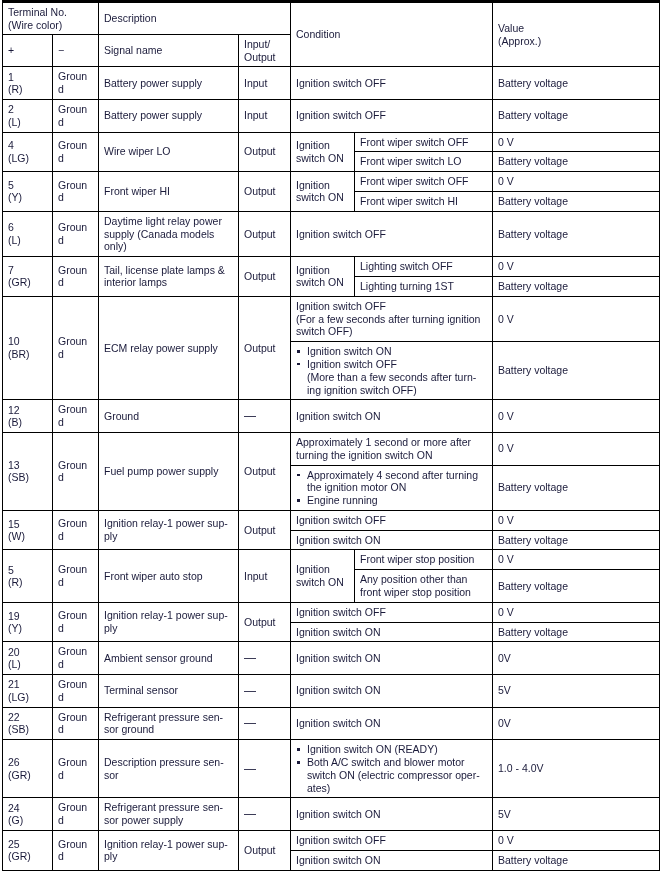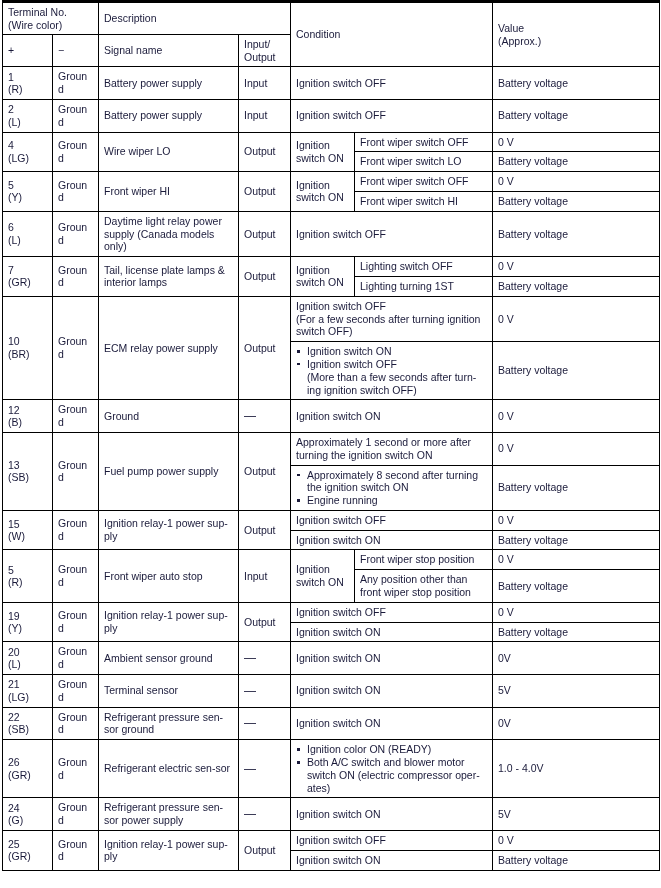--- a/index.html
+++ b/index.html
@@ -280,22 +280,22 @@
               <span>Approximately 1 second or more after</span>
               <span>turning the ignition switch ON</span>
             </div>
           </td>
           <td class="vtop">0 V</td>
         </tr>
         <tr>
           <td class="vtop" colspan="2">
             <ul class="conds">
               <li>
-                <span class="cont-ind">Approximately 8 second after turning</span>
-                <span class="cont-ind">the ignition switch ON</span>
+                <span class="cont-ind">Approximately 4 second after turning</span>
+                <span class="cont-ind">the ignition motor ON</span>
               </li>
               <li>
                 <span class="cont-ind">Engine running</span>
               </li>
             </ul>
           </td>
           <td class="vtop">Battery voltage</td>
         </tr>
         <tr>
           <td class="term-no" rowspan="2">
@@ -383,26 +383,26 @@
           <td rowspan="1" class="dash">—</td>
           <td class="vtop" colspan="2"><span>Ignition switch ON</span></td>
           <td class="vtop">0V</td>
         </tr>
         <tr>
           <td class="term-no" rowspan="1">
             <span class="num">26</span>
             <span class="wc">(GR)</span>
           </td>
           <td rowspan="1" class="ctr">Ground</td>
-          <td rowspan="1">Refrigerant electric sen-sor</td>
+          <td rowspan="1">Description pressure sen-sor</td>
           <td rowspan="1" class="dash">—</td>
           <td class="vtop" colspan="2">
             <ul class="conds">
               <li>
-                <span class="cont-ind">Ignition color ON (READY)</span>
+                <span class="cont-ind">Ignition switch ON (READY)</span>
               </li>
               <li>
                 <span class="cont-ind">Both A/C switch and blower motor</span>
                 <span class="cont-ind">switch ON (electric compressor oper-</span>
                 <span class="cont-ind">ates)</span>
               </li>
             </ul>
           </td>
           <td class="vtop">1.0 - 4.0V</td>
         </tr>

